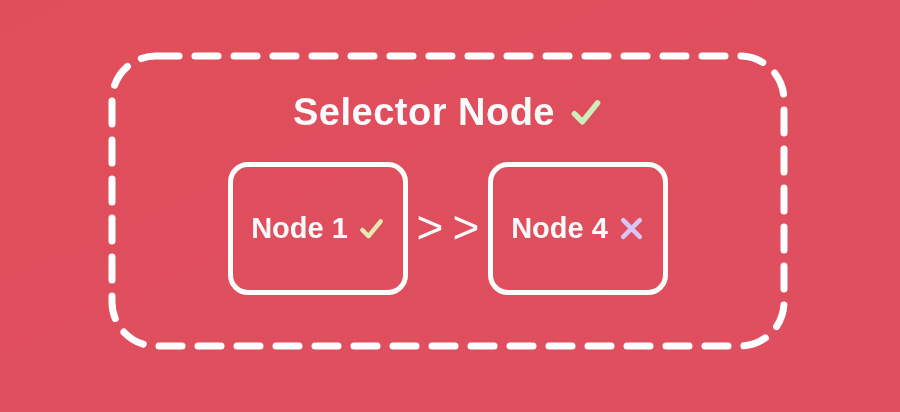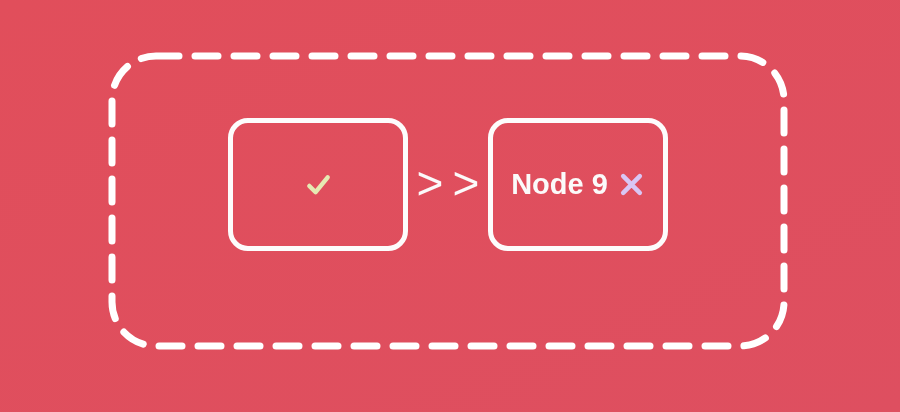--- a/index.html
+++ b/index.html
@@ -95,36 +95,43 @@
 </head>
 <body>
 
 <div class="stage">
   <div class="container">
 
     <svg class="dashed-border" viewBox="0 0 680 298" xmlns="http://www.w3.org/2000/svg" aria-hidden="true">
       <rect x="4" y="4" width="672" height="290" rx="44" ry="44" fill="none" stroke="var(--container-border)" stroke-width="7" stroke-dasharray="23 16" stroke-linecap="round"></rect>
     </svg>
 
+    <div class="title-row">
+      <span class="title-text">Selector Node</span>
+      <svg class="icon icon-title" viewBox="0 0 28 28" xmlns="http://www.w3.org/2000/svg" aria-hidden="true">
+        <path d="M4.5 15.5 L11 22 L23.5 6.5" fill="none" stroke="currentColor" stroke-width="4.6" stroke-linecap="round" stroke-linejoin="round"></path>
+      </svg>
+    </div>
 
     <div class="nodes-row">
 
       <div class="node-box">
+        <span class="node-label">Node 1</span>
         <svg class="icon icon-node check-1" viewBox="0 0 28 28" xmlns="http://www.w3.org/2000/svg" aria-hidden="true">
           <path d="M4.5 15.5 L11 22 L23.5 6.5" fill="none" stroke="currentColor" stroke-width="4.6" stroke-linecap="round" stroke-linejoin="round"></path>
         </svg>
       </div>
 
       <span class="separator">&gt;</span>
 
 
       <span class="separator">&gt;</span>
 
       <div class="node-box">
-        <span class="node-label">Node 9</span>
+        <span class="node-label">Node 4</span>
         <svg class="icon icon-node x-3" viewBox="0 0 26 26" xmlns="http://www.w3.org/2000/svg" aria-hidden="true">
           <path d="M5 5 L21 21 M21 5 L5 21" fill="none" stroke="currentColor" stroke-width="4.4" stroke-linecap="round"></path>
         </svg>
       </div>
 
     </div>
   </div>
 </div>
 
 </body></html>

